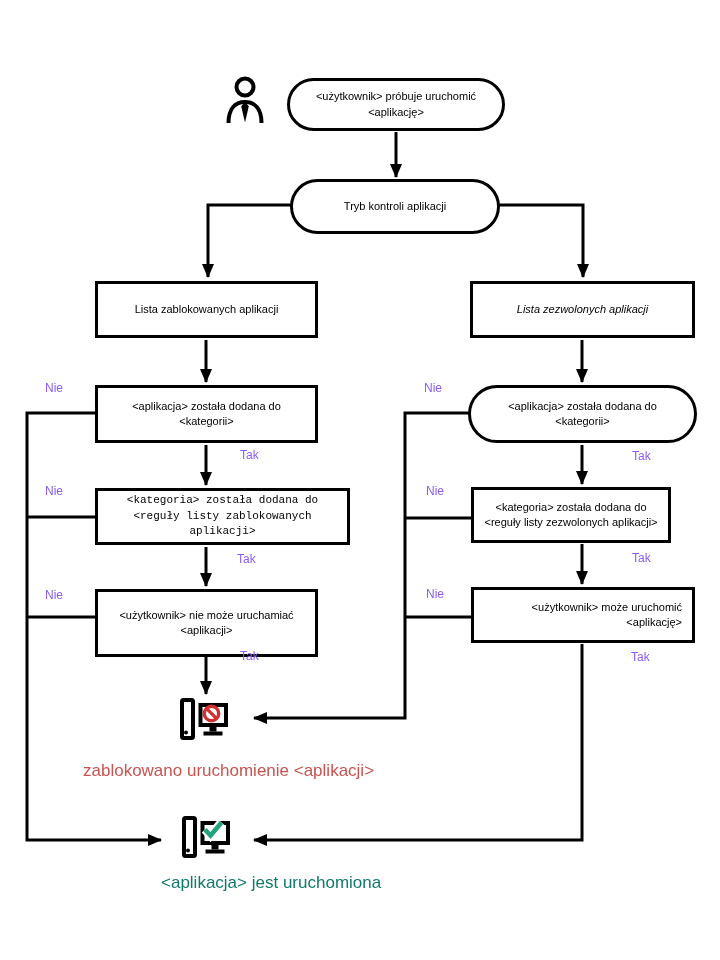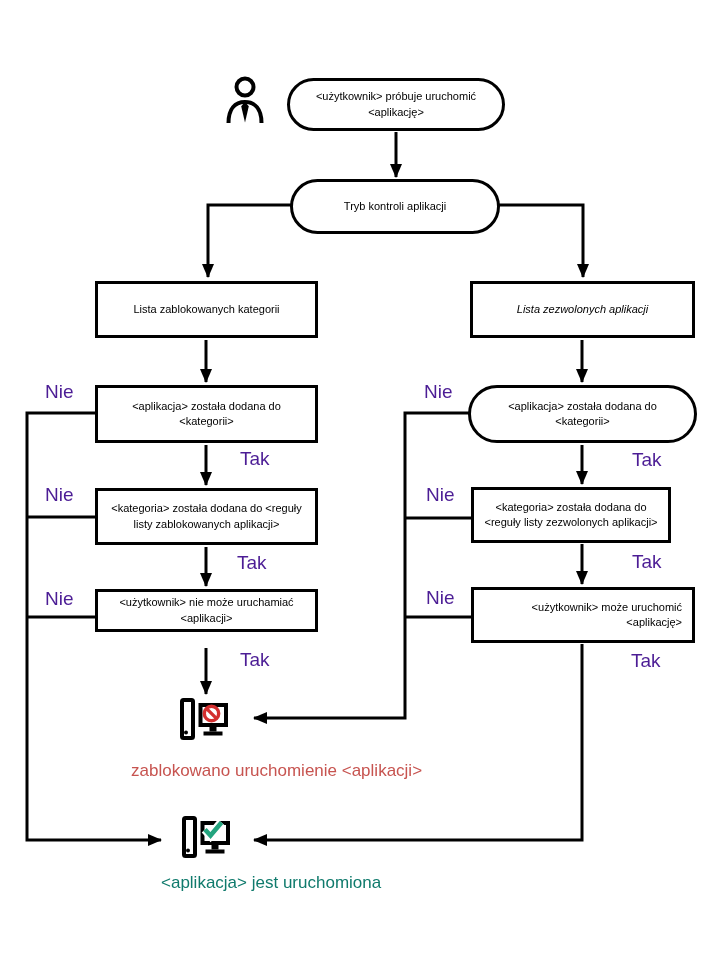--- a/index.html
+++ b/index.html
@@ -11,23 +11,23 @@
   svg.connectors path.ln {
     fill:none; stroke:var(--line,#000); stroke-width:3; stroke-linejoin:miter;
   }
   .node {
     position:absolute; box-sizing:border-box; background:#fff;
     border:3px solid #000; display:flex; align-items:center; justify-content:center;
     text-align:center; font-size:11px; line-height:1.4; padding:3px 10px; color:#000;
   }
   .pill  { border-radius:28px; padding:3px 20px; }
   .stadium { border-radius:29px; padding:3px 16px; }
-  .edge-label { position:absolute; font-size:19px; color:#4c1d95; white-space:nowrap; }
+  .edge-label { position:absolute; font-size:12px; color:#8b5cf6; white-space:nowrap; }
   .result-text { position:absolute; font-size:17px; white-space:nowrap; }
-  .result-blocked { color:var(--blocked-text,#c75450);margin-left:48px; }
+  .result-blocked { color:var(--blocked-text,#c75450); }
   .result-running { color:var(--running-text,#0f7a6c); }
   .icon { position:absolute; }
 </style>
 </head>
 <body>
 
 <div class="canvas">
 
   <svg class="connectors" width="720" height="960" viewBox="0 0 720 960">
     <defs>
@@ -64,33 +64,33 @@
   <svg class="icon" style="left:224px; top:76px;" width="42" height="48" viewBox="0 0 42 48">
     <circle cx="21" cy="11" r="8.5" fill="none" stroke="#000" stroke-width="4"></circle>
     <path d="M4.5 47 C4.5 33 11 26 21 26 C31 26 37.5 33 37.5 47" fill="none" stroke="#000" stroke-width="4"></path>
     <path d="M21 26 L17.2 30.2 L21 46.5 L24.8 30.2 Z" fill="#000"></path>
   </svg>
 
   <div class="node pill" style="left:287px; top:78px; width:218px; height:53px;">&lt;użytkownik&gt; próbuje uruchomić &lt;aplikację&gt;</div>
 
   <div class="node pill" style="left:290px; top:179px; width:210px; height:55px;">Tryb kontroli aplikacji</div>
 
-  <div class="node" style="left:95px; top:281px; width:223px; height:57px;">Lista zablokowanych kategorii</div>
+  <div class="node" style="left:95px; top:281px; width:223px; height:57px;">Lista zablokowanych aplikacji</div>
 
   <div class="node" style="left:470px; top:281px; width:225px; height:57px;font-style:italic;">Lista zezwolonych aplikacji</div>
 
   <div class="node" style="left:95px; top:385px; width:223px; height:58px;">&lt;aplikacja&gt; została dodana do &lt;kategorii&gt;</div>
 
   <div class="node stadium" style="left:468px; top:385px; width:229px; height:58px;">&lt;aplikacja&gt; została dodana do &lt;kategorii&gt;</div>
 
-  <div class="node" style="left:95px; top:488px; width:223px; height:57px;">&lt;kategoria&gt; została dodana do &lt;reguły listy zablokowanych aplikacji&gt;</div>
+  <div class="node" style="left:95px; top:488px; width:255px; height:57px;font-family:Liberation Mono, monospace;">&lt;kategoria&gt; została dodana do &lt;reguły listy zablokowanych aplikacji&gt;</div>
 
   <div class="node" style="left:471px; top:487px; width:200px; height:56px;">&lt;kategoria&gt; została dodana do &lt;reguły listy zezwolonych aplikacji&gt;</div>
 
-  <div class="node" style="left:95px; top:589px; width:223px; height:43px;">&lt;użytkownik&gt; nie może uruchamiać &lt;aplikacji&gt;</div>
+  <div class="node" style="left:95px; top:589px; width:223px; height:68px;">&lt;użytkownik&gt; nie może uruchamiać &lt;aplikacji&gt;</div>
 
   <div class="node" style="left:471px; top:587px; width:224px; height:56px;text-align:right;">&lt;użytkownik&gt; może uruchomić &lt;aplikację&gt;</div>
 
   <div class="edge-label" style="left:45px;  top:381px;">Nie</div>
   <div class="edge-label" style="left:240px; top:448px;">Tak</div>
   <div class="edge-label" style="left:45px;  top:484px;">Nie</div>
   <div class="edge-label" style="left:237px; top:552px;">Tak</div>
   <div class="edge-label" style="left:45px;  top:588px;">Nie</div>
   <div class="edge-label" style="left:240px; top:649px;">Tak</div>
 

